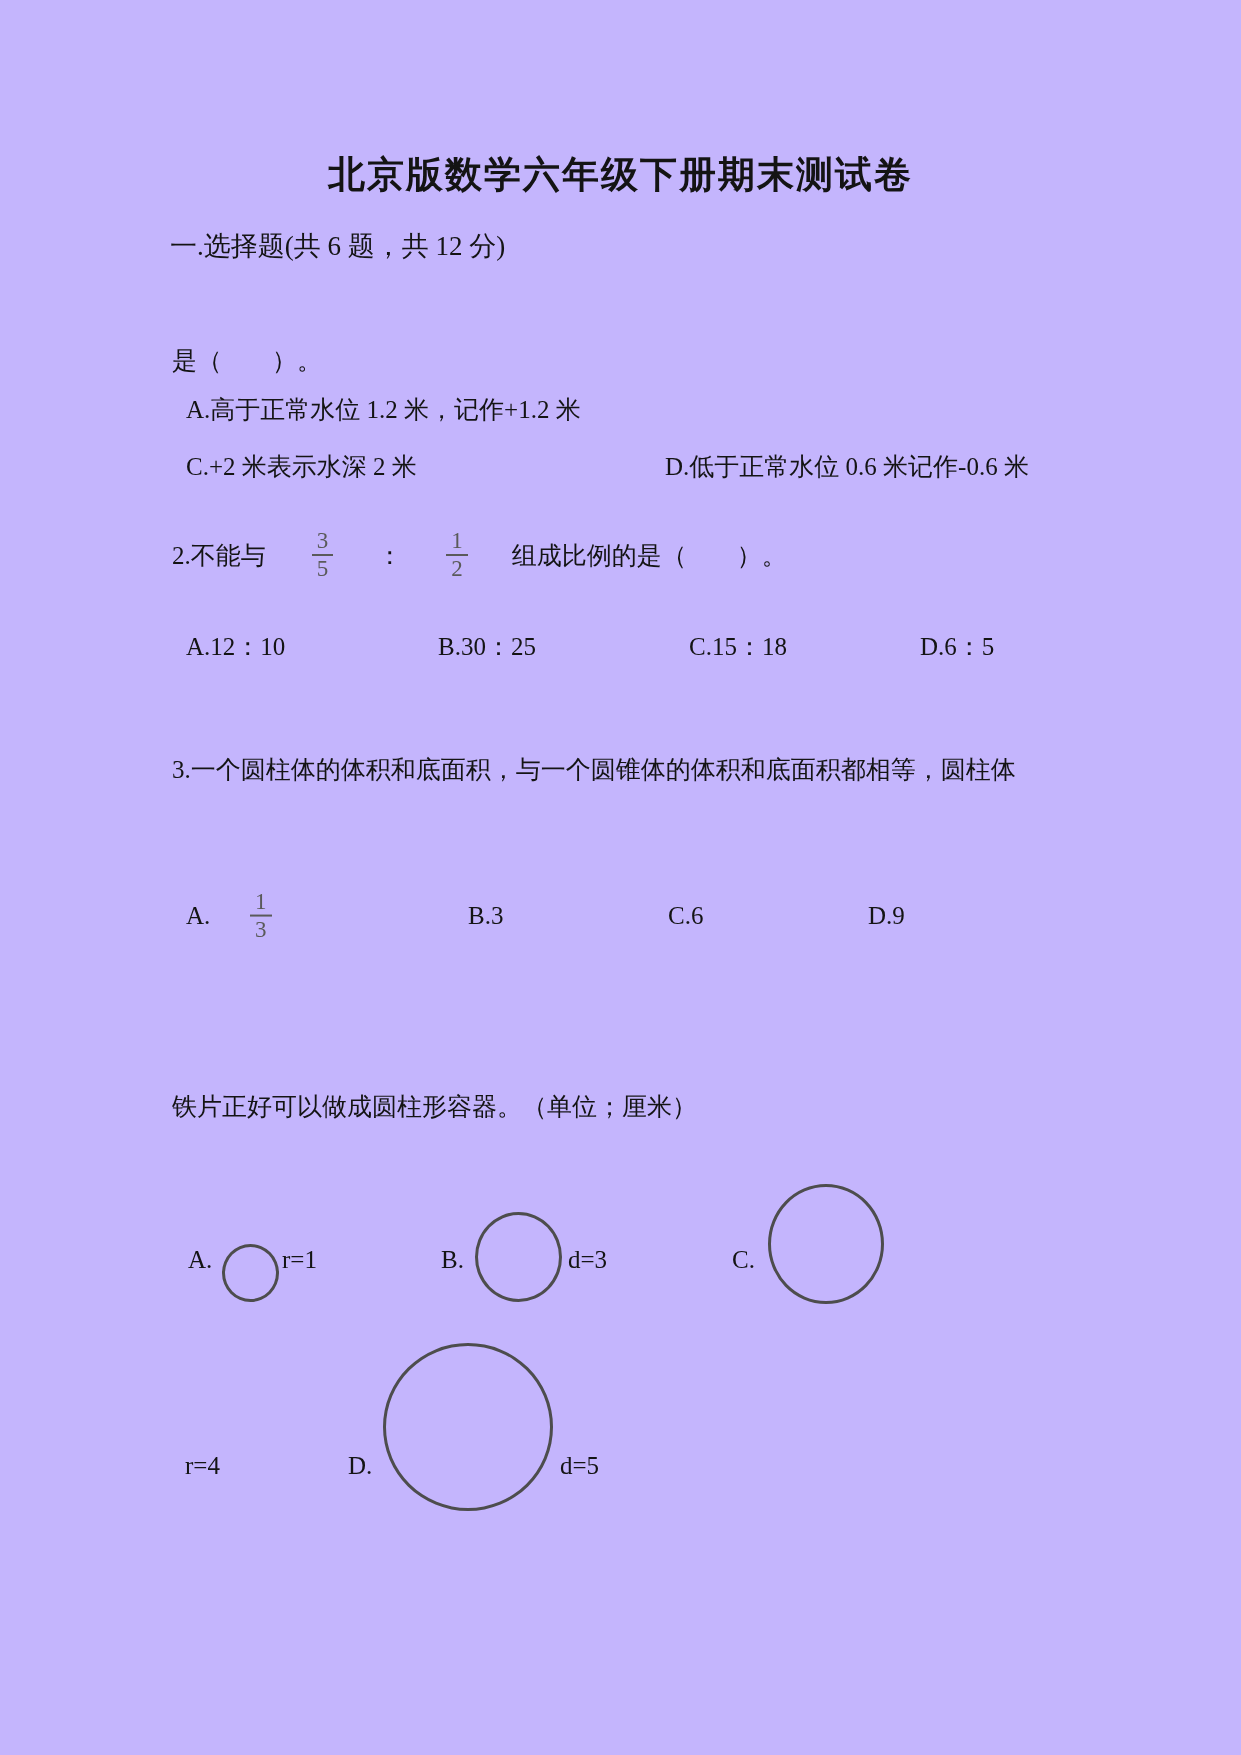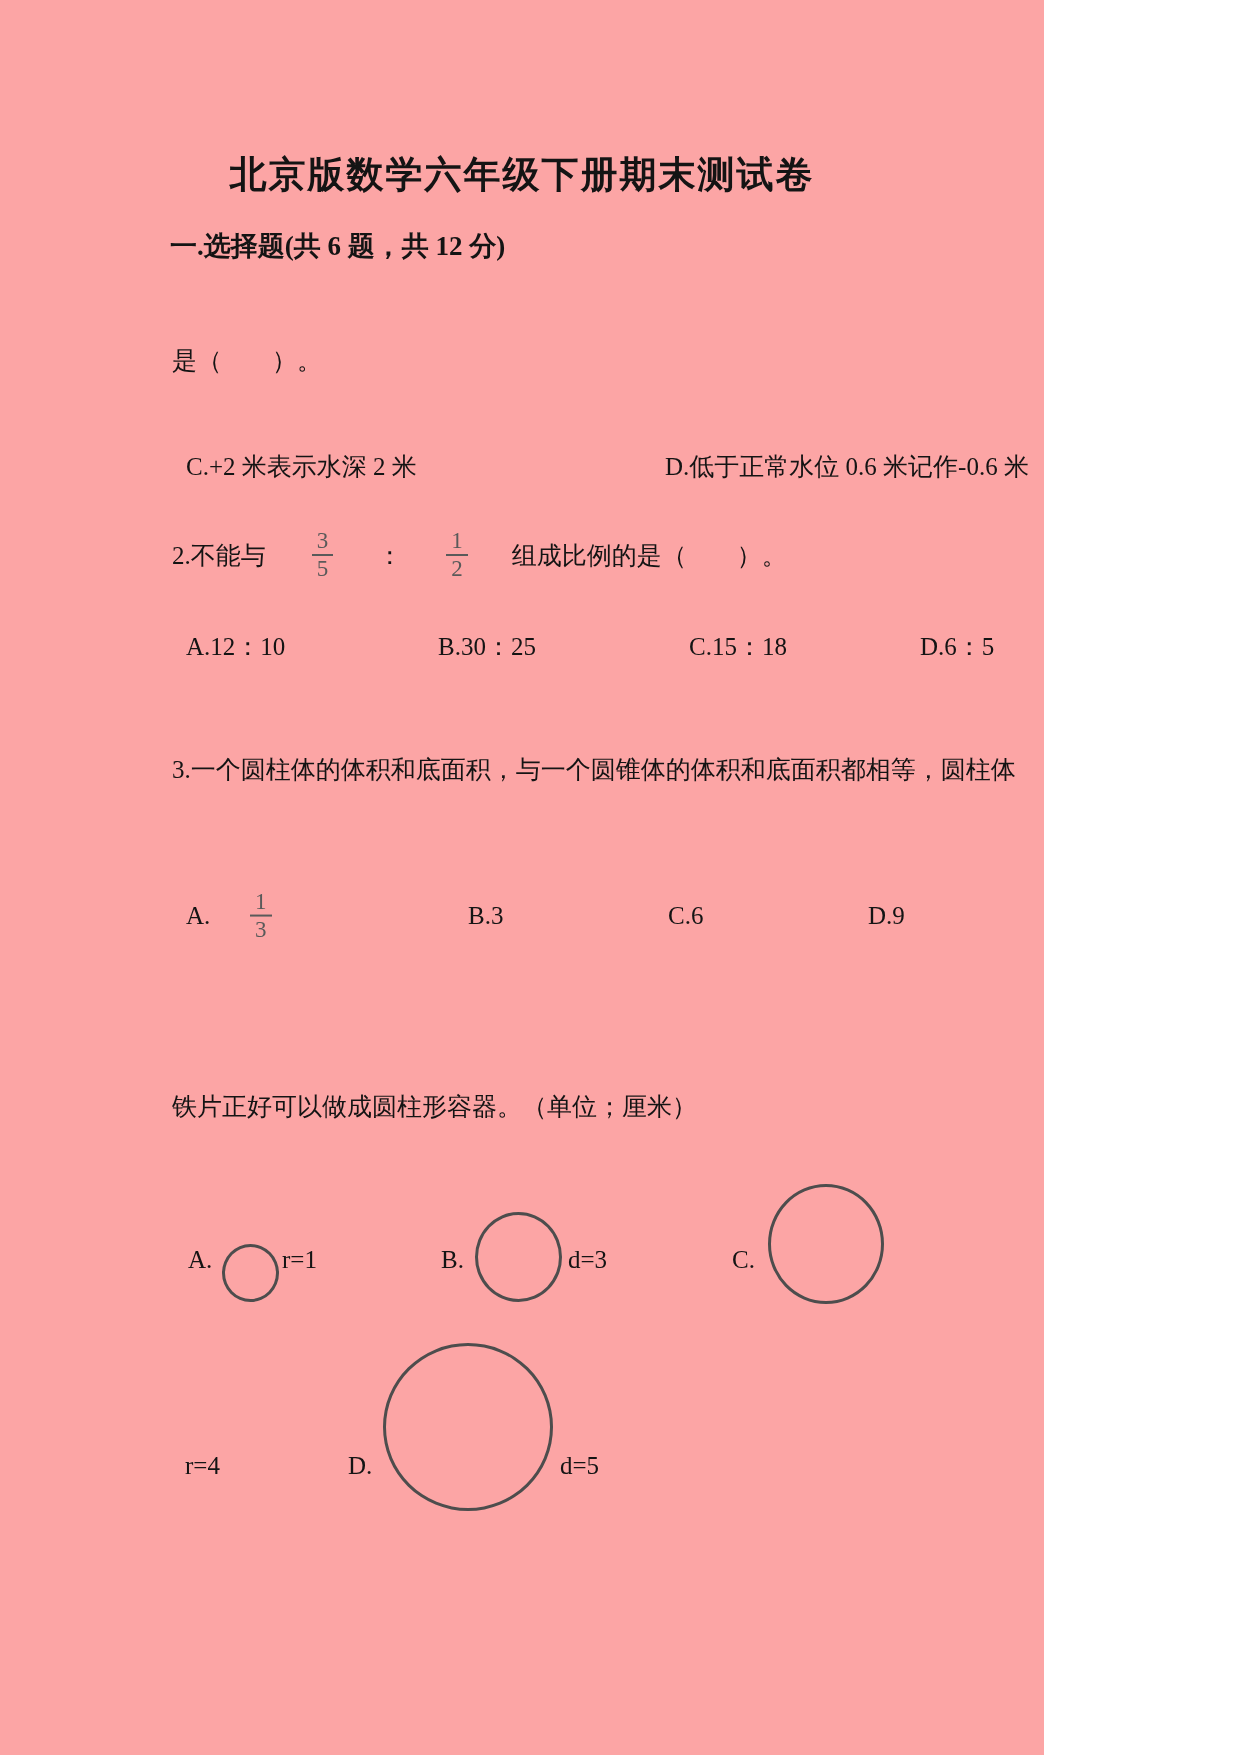--- a/index.html
+++ b/index.html
@@ -2,41 +2,41 @@
 <html><head>
 <meta charset="utf-8">
 <style>
   html, body {
     margin: 0;
     padding: 0;
     background: #ffffff;
   }
   #page {
     position: relative;
-    width: 1044px;
+    width: 1241px;
     height: 1755px;
-    background: #fca5a5;
+    background: #c4b5fd;
     color: #141414;
     font-family: "Liberation Serif", "DejaVu Serif", serif;
     overflow: hidden;
   }
   .abs { position: absolute; }
 
   .title {
     top: 150px; left: 0; width: 100%;
     text-align: center;
     font-size: 37px;
     font-weight: bold;
     letter-spacing: 2px;
     white-space: nowrap;
   }
   .section-header {
     top: 228px; left: 170px;
     font-size: 27px;
-    font-weight: bold;
+    font-weight: normal;
     white-space: nowrap;
   }
   .para {
     font-size: 25px;
     white-space: nowrap;
   }
   .q1l1 { top: 292px; left: 172px; }
   .q1l2 { top: 344px; left: 172px; }
 
   .optrow { height: 34px; }
@@ -119,20 +119,21 @@
 
 <div id="page">
 
   <div class="abs title">北京版数学六年级下册期末测试卷</div>
 
   <div class="abs section-header">一.选择题(共 6 题，共 12 分)</div>
 
   <div class="abs para q1l2">是（　　）。</div>
 
   <div class="abs optrow row-q1ab">
+    <span class="opt opt-a1">A.高于正常水位 1.2 米，记作+1.2 米</span>
   </div>
   <div class="abs optrow row-q1cd">
     <span class="opt opt-c1">C.+2 米表示水深 2 米</span>
     <span class="opt opt-d">D.低于正常水位 0.6 米记作-0.6 米</span>
   </div>
 
   <div class="abs q2row">
     <span>2.不能与</span>
     <span class="frac gap-frac">
       <span class="num">3</span>

